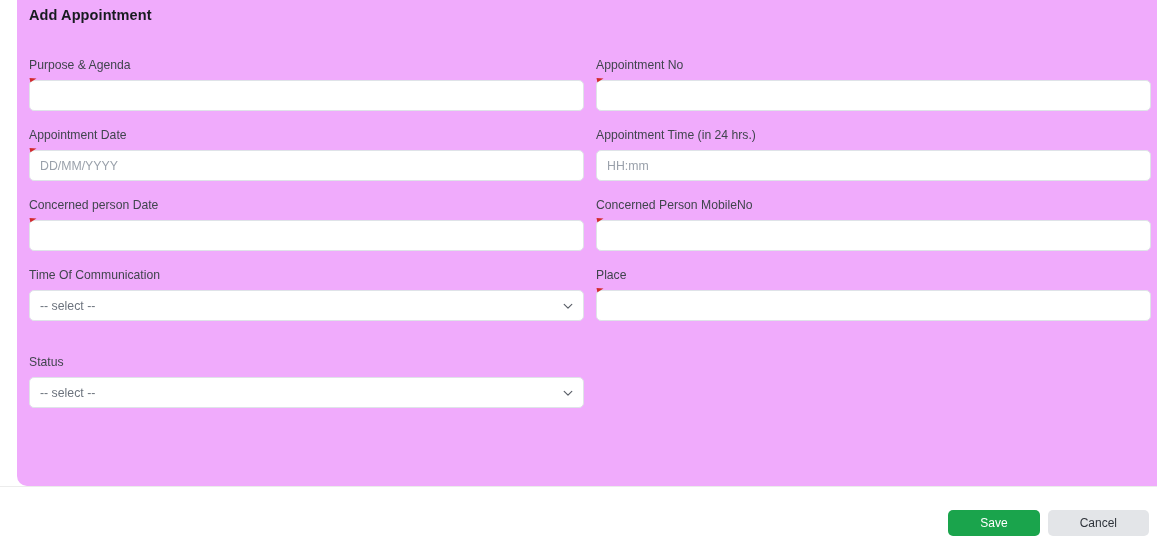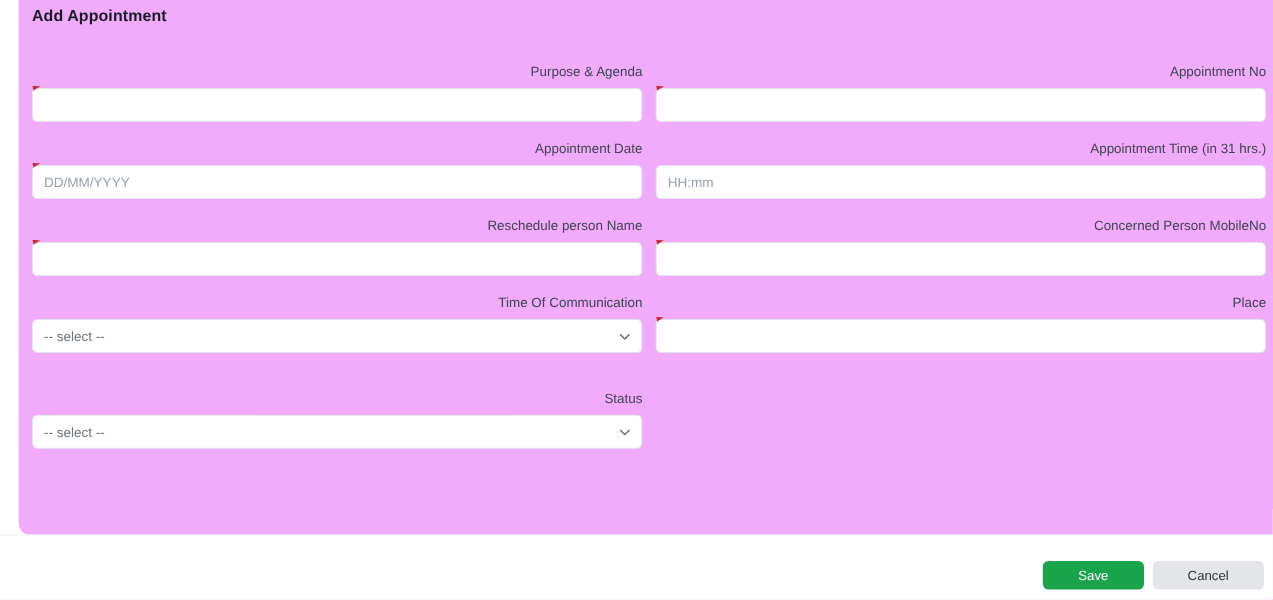--- a/index.html
+++ b/index.html
@@ -57,21 +57,20 @@
     box-sizing: border-box;
   }
   .field.left  { margin-left: 12px; }
 
   .field-label {
     font-size: 12.2px;
     color: #40454d;
     line-height: 15px;
     margin-bottom: 7px;
     white-space: nowrap;
-    text-align: right;
   }
 
   .control-wrap {
     position: relative;
   }
 
   
   .req-flag {
     position: absolute;
     left: 0px;
@@ -226,30 +225,30 @@
       <div class="field left">
         <div class="field-label">Appointment Date</div>
         <div class="control-wrap">
           <svg class="req-flag" viewBox="0 0 9 11">
             <path d="M0.5 0 L7.5 0.6 L1.4 4.2 Z" fill="#d22a2a"></path>
           </svg>
           <input class="text-input" type="text" placeholder="DD/MM/YYYY" style="">
         </div>
       </div>
       <div class="field right">
-        <div class="field-label">Appointment Time (in 31 hrs.)</div>
+        <div class="field-label">Appointment Time (in 24 hrs.)</div>
         <div class="control-wrap">
           <input class="text-input" type="text" placeholder="HH:mm" style="">
         </div>
       </div>
     </div>
 
     <div class="field-row">
       <div class="field left">
-        <div class="field-label">Reschedule person Name</div>
+        <div class="field-label">Concerned person Date</div>
         <div class="control-wrap">
           <svg class="req-flag" viewBox="0 0 9 11">
             <path d="M0.5 0 L7.5 0.6 L1.4 4.2 Z" fill="#d22a2a"></path>
           </svg>
           <input class="text-input" type="text" placeholder="" style="">
         </div>
       </div>
       <div class="field right">
         <div class="field-label">Concerned Person MobileNo</div>
         <div class="control-wrap">

